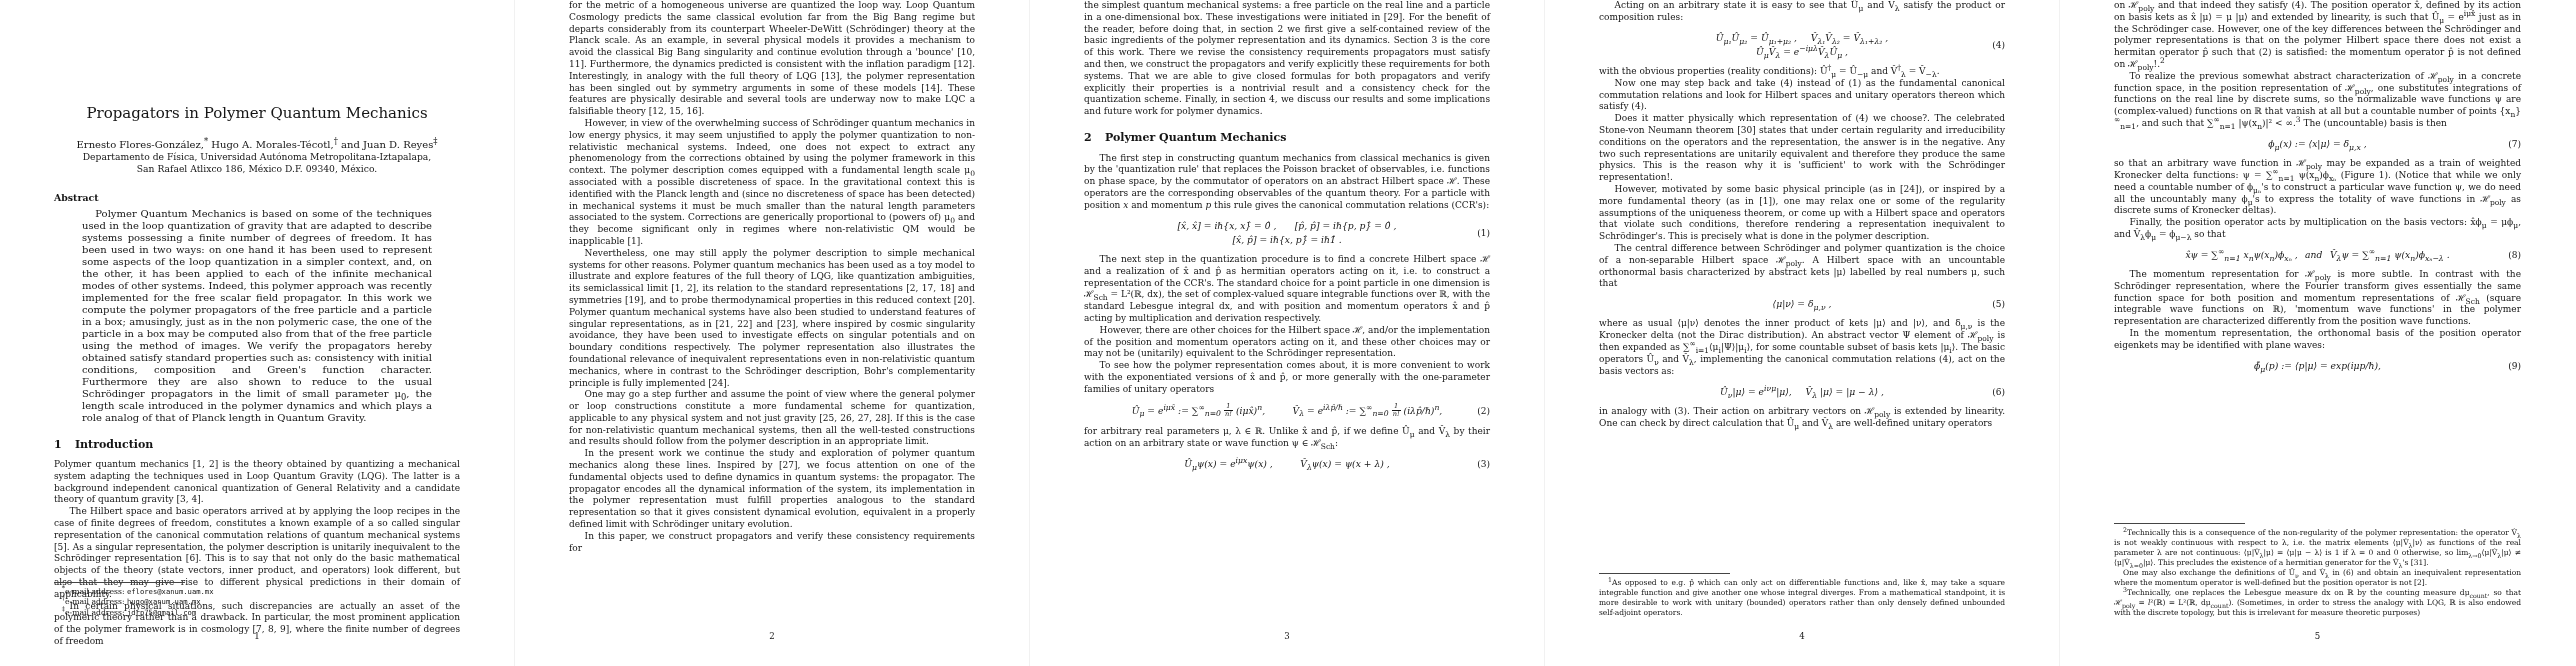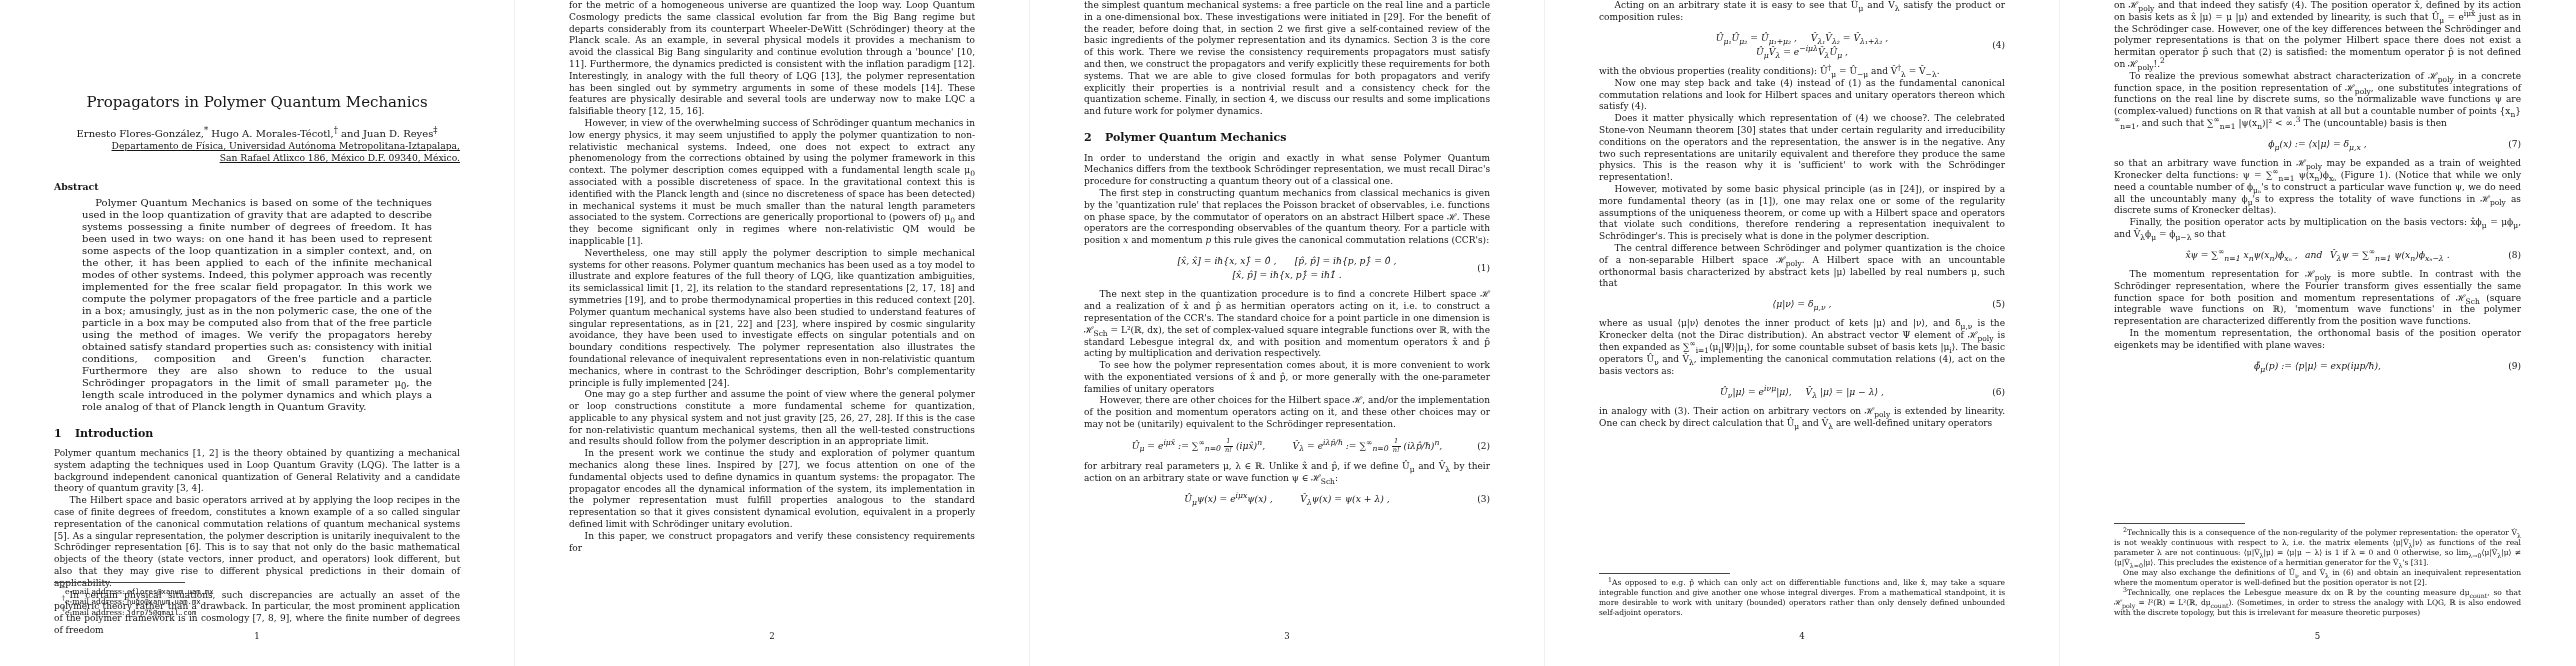--- a/index.html
+++ b/index.html
@@ -3,26 +3,26 @@
 <meta charset="utf-8">
 <style>
   html,body{margin:0;padding:0;background:#ffffff;}
   body{width:2576px;height:667px;position:relative;overflow:hidden;
        font-family:"DejaVu Serif", serif;color:#151515;}
   .pages-row{position:absolute;left:0;top:0;width:2576px;height:667px;display:flex;}
   .page{position:relative;width:515px;height:667px;background:#fff;overflow:hidden;
         border-right:0.6px solid #f1f1f1;box-sizing:border-box;}
   .page:last-child{border-right:none;}
   .content{margin:0 54px;box-sizing:border-box;}
-  .page.first .content{padding-top:80px;margin-top:13px;}
+  .page.first .content{padding-top:104px;}
   .page:not(.first) .content{}
 
   .title{font-size:15px;line-height:19px;text-align:center;}
   .authors{font-size:10px;line-height:12.2px;text-align:center;margin-top:15.6px;}
-  .affil{font-size:9.2px;line-height:12.2px;text-align:right;text-decoration:underline;}
+  .affil{font-size:9.2px;line-height:12.2px;text-align:center;}
   .affil:first-of-type{margin-top:7.8px;}
   .abs-head{font-size:9.4px;font-weight:bold;text-align:left;margin-top:16.7px;}
   .abstract{font-size:10px;line-height:12px;text-align:justify;margin:5.6px 28px 0 28px;
             text-indent:13.3px;}
 
   .section-head{font-size:11px;font-weight:bold;margin:13.3px 0 8.3px 0;}
   .sec-num{display:inline-block;margin-right:13.3px;}
 
   .para{font-size:9px;line-height:11.8px;text-align:justify;margin:0;text-indent:15.6px;}
   .para.noindent{text-indent:0;}
@@ -82,30 +82,29 @@
         <div class="para">One may go a step further and assume the point of view where the general polymer or loop constructions constitute a more fundamental scheme for quantization, applicable to any physical system and not just gravity [25, 26, 27, 28]. If this is the case for non-relativistic quantum mechanical systems, then all the well-tested constructions and results should follow from the polymer description in an appropriate limit.</div>
         <div class="para">In the present work we continue the study and exploration of polymer quantum mechanics along these lines. Inspired by [27], we focus attention on one of the fundamental objects used to define dynamics in quantum systems: the propagator. The propagator encodes all the dynamical information of the system, its implementation in the polymer representation must fulfill properties analogous to the standard representation so that it gives consistent dynamical evolution, equivalent in a properly defined limit with Schrödinger unitary evolution.</div>
         <div class="para">In this paper, we construct propagators and verify these consistency requirements for</div>
       </div>
       <div class="page-num">2</div>
     </div>
     <div class="page">
       <div class="content">
         <div class="para noindent">the simplest quantum mechanical systems: a free particle on the real line and a particle in a one-dimensional box. These investigations were initiated in [29]. For the benefit of the reader, before doing that, in section 2 we first give a self-contained review of the basic ingredients of the polymer representation and its dynamics. Section 3 is the core of this work. There we revise the consistency requirements propagators must satisfy and then, we construct the propagators and verify explicitly these requirements for both systems. That we are able to give closed formulas for both propagators and verify explicitly their properties is a nontrivial result and a consistency check for the quantization scheme. Finally, in section 4, we discuss our results and some implications and future work for polymer dynamics.</div>
         <div class="section-head"><div class="sec-num">2</div><span>Polymer Quantum Mechanics</span></div>
-        <div class="para noindent">In order to understand the origin and exactly in what sense Polymer Quantum Mechanics differs from the textbook Schrödinger representation, we must recall Dirac's procedure for constructing a quantum theory out of a classical one.</div>
         <div class="para">The first step in constructing quantum mechanics from classical mechanics is given by the 'quantization rule' that replaces the Poisson bracket of observables, i.e. functions on phase space, by the commutator of operators on an abstract Hilbert space ℋ. These operators are the corresponding observables of the quantum theory. For a particle with position <i>x</i> and momentum <i>p</i> this rule gives the canonical commutation relations (CCR's):</div>
         <div class="equation">
           <div class="eq-line">[x̂, x̂] = iℏ{x, x}̂ = 0̂ ,  [p̂, p̂] = iℏ{p, p}̂ = 0̂ ,</div>
           <div class="eq-line">[x̂, p̂] = iℏ{x, p}̂ = iℏ1̂ .</div>
           <div class="eq-num">(1)</div>
         </div>
         <div class="para">The next step in the quantization procedure is to find a concrete Hilbert space ℋ and a realization of x̂ and p̂ as hermitian operators acting on it, i.e. to construct a representation of the CCR's. The standard choice for a point particle in one dimension is ℋ<sub>Sch</sub> = L²(ℝ, dx), the set of complex-valued square integrable functions over ℝ, with the standard Lebesgue integral dx, and with position and momentum operators x̂ and p̂ acting by multiplication and derivation respectively.</div>
+        <div class="para">However, there are other choices for the Hilbert space ℋ, and/or the implementation of the position and momentum operators acting on it, and these other choices may or may not be (unitarily) equivalent to the Schrödinger representation.</div>
         <div class="para">To see how the polymer representation comes about, it is more convenient to work with the exponentiated versions of x̂ and p̂, or more generally with the one-parameter families of unitary operators</div>
-        <div class="para">However, there are other choices for the Hilbert space ℋ, and/or the implementation of the position and momentum operators acting on it, and these other choices may or may not be (unitarily) equivalent to the Schrödinger representation.</div>
         <div class="equation">
           <div class="eq-line">Û<sub>μ</sub> = e<sup>iμx̂</sup> := ∑<sup>∞</sup><sub>n=0</sub> <span class="frac">
               <span>1</span>
               <span>n!</span>
             </span> (iμx̂)<sup>n</sup>,   V̂<sub>λ</sub> = e<sup>iλp̂/ℏ</sup> := ∑<sup>∞</sup><sub>n=0</sub> <span class="frac">
               <span>1</span>
               <span>n!</span>
             </span> (iλp̂/ℏ)<sup>n</sup>,</div>
           <div class="eq-num">(2)</div>
         </div>

